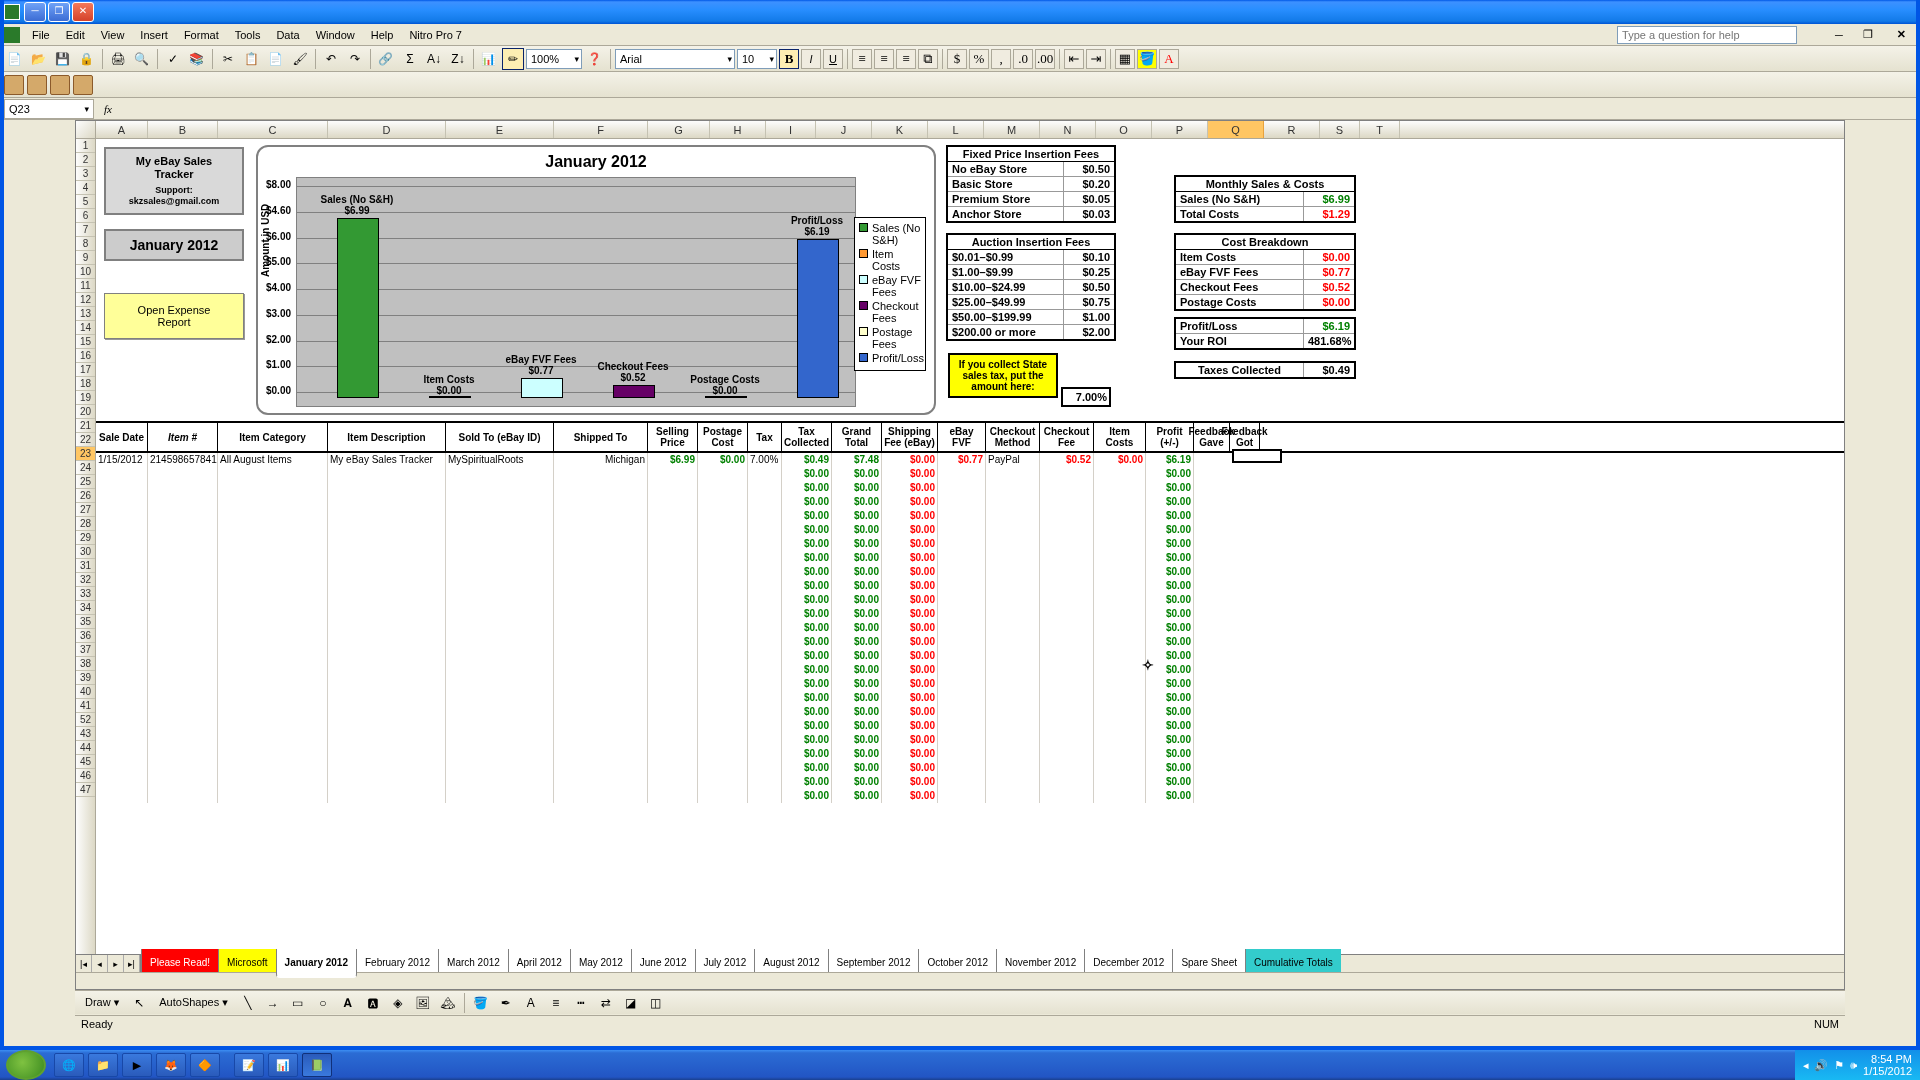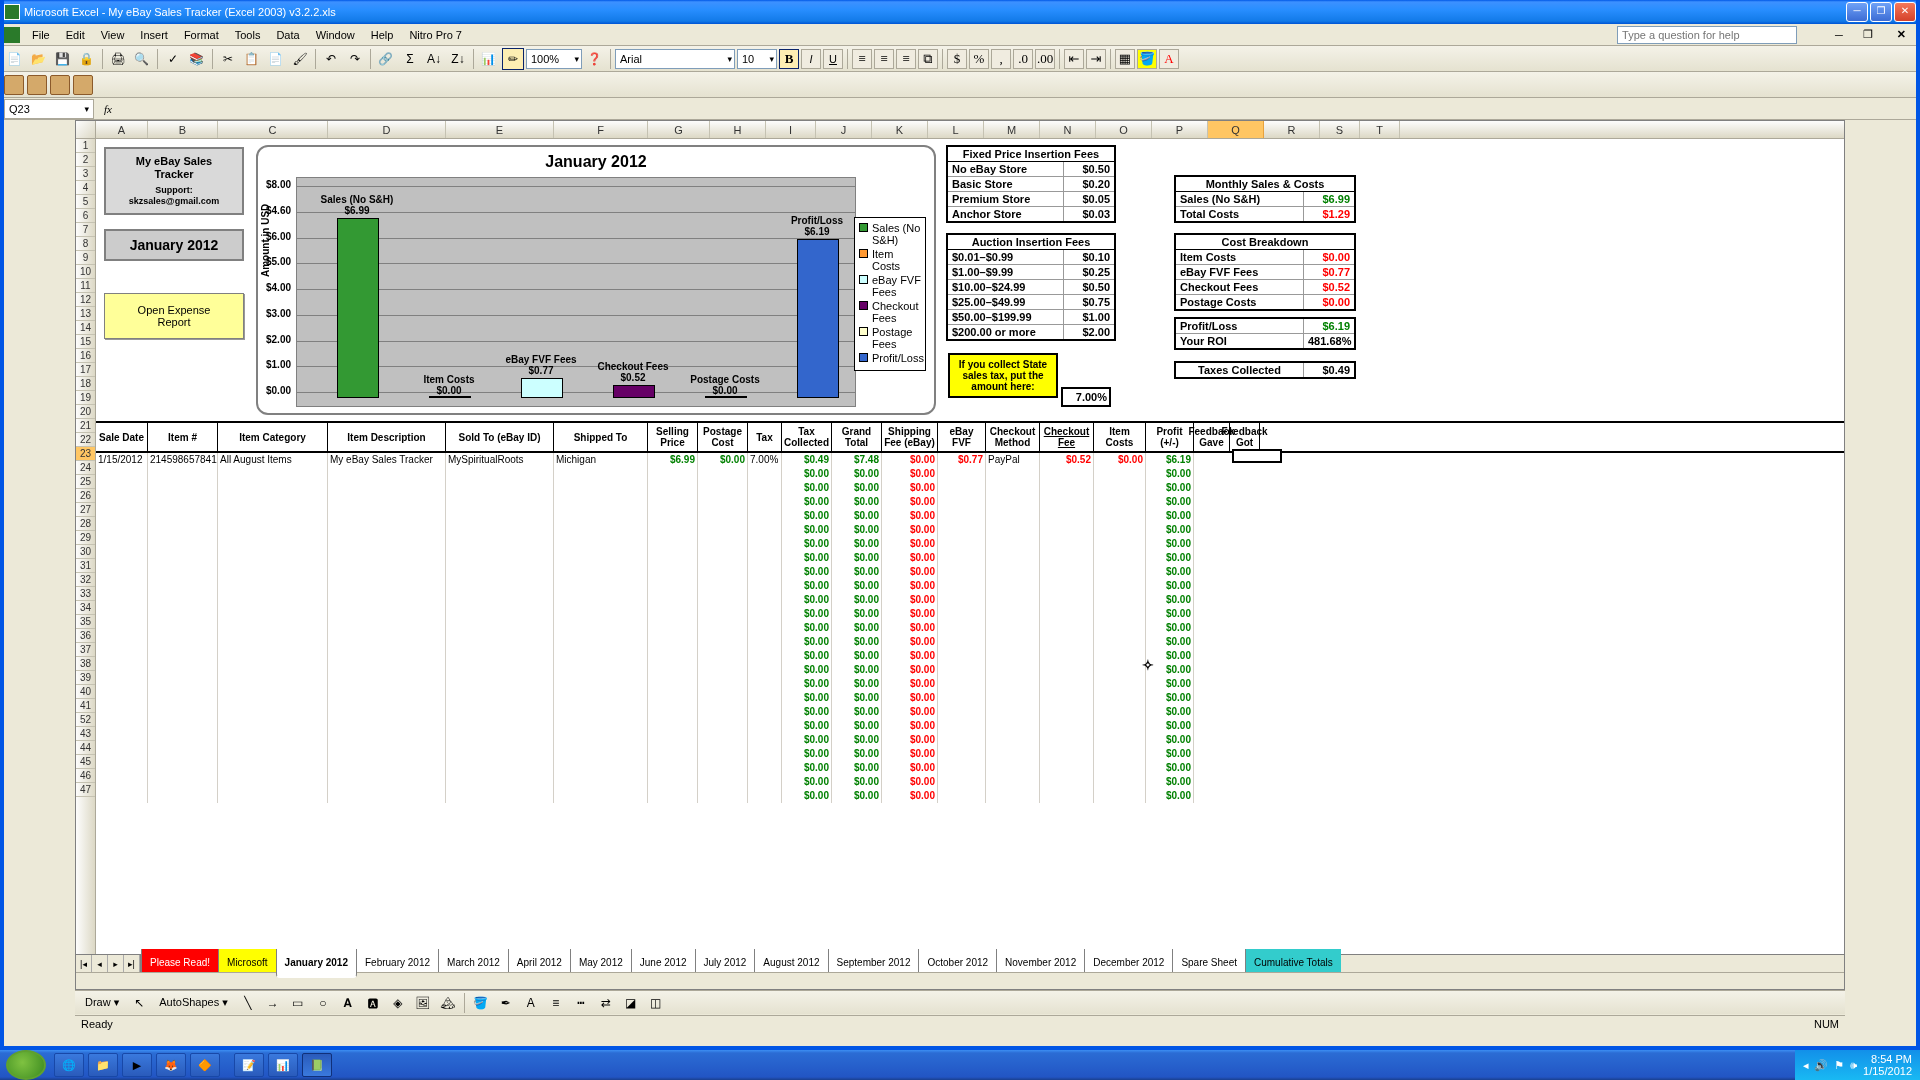--- a/index.html
+++ b/index.html
@@ -93,21 +93,20 @@
 .frame-border{position:absolute;top:0;left:0;right:0;bottom:30px;border:4px solid #0055e5;border-top:none;pointer-events:none;z-index:50}
 .cursor-plus{position:absolute;font-size:14px;font-weight:bold;pointer-events:none}
 </style>
 </head>
 <body>
 
 <div class="frame-border"></div>
 
 <div class="titlebar">
   <span class="icon"></span>
-  <span class="title">Microsoft Excel - My eBay Sales Tracker (Excel 2003) v3.2.2.xls</span>
   <div class="winbtns">
     <div class="winbtn">─</div>
     <div class="winbtn">❐</div>
     <div class="winbtn close">✕</div>
   </div>
 </div>
 
 <div class="menubar">
   <span class="icon" style="width:16px;height:16px;background:#2a7a2a;display:inline-block;margin-right:4px"></span>
   <span>File</span>
@@ -463,47 +462,47 @@
     </div>
 
     <div class="info-table" style="left:1078px;top:222px;width:182px;display:flex">
       <div class="cell-l" style="text-align:center">Taxes Collected</div>
       <div class="cell-r">$0.49</div>
     </div>
 
     <div class="data-table">
       <div class="dt-header" id="dt-header">
           <div class="dt-h" style="width: 52px; height: 28px;">Sale Date</div>
-          <div class="dt-h" style="width: 70px; height: 28px;">Item #</div>
+          <div class="dt-h" style="width: 70px; height: 28px; font-style: italic;">Item #</div>
           <div class="dt-h" style="width: 110px; height: 28px;">Item Category</div>
           <div class="dt-h" style="width: 118px; height: 28px;">Item Description</div>
           <div class="dt-h" style="width: 108px; height: 28px;">Sold To (eBay ID)</div>
           <div class="dt-h" style="width: 94px; height: 28px;">Shipped To</div>
           <div class="dt-h" style="width: 50px; height: 28px;">Selling Price</div>
           <div class="dt-h" style="width: 50px; height: 28px;">Postage Cost</div>
           <div class="dt-h" style="width: 34px; height: 28px;">Tax</div>
           <div class="dt-h" style="width: 50px; height: 28px;">Tax Collected</div>
           <div class="dt-h" style="width: 50px; height: 28px;">Grand Total</div>
           <div class="dt-h" style="width: 56px; height: 28px;">Shipping Fee (eBay)</div>
           <div class="dt-h" style="width: 48px; height: 28px;">eBay FVF</div>
           <div class="dt-h" style="width: 54px; height: 28px;">Checkout Method</div>
-          <div class="dt-h" style="width: 54px; height: 28px; text-decoration: underline;">Checkout Fee</div>
+          <div class="dt-h" style="width: 54px; height: 28px;">Checkout Fee</div>
           <div class="dt-h" style="width: 52px; height: 28px;">Item Costs</div>
           <div class="dt-h" style="width: 48px; height: 28px;">Profit (+/-)</div>
           <div class="dt-h" style="width: 36px; height: 28px;">Feedback Gave</div>
           <div class="dt-h" style="width: 30px; height: 28px;">Feedback Got</div>
         </div>
       <div id="dt-body">
           <div class="dt-row">
             <div class="dt-c " style="width:52px;text-align:left">1/15/2012</div>
             <div class="dt-c " style="width:70px;text-align:left">214598657841</div>
             <div class="dt-c " style="width:110px;text-align:left">All August Items</div>
             <div class="dt-c " style="width:118px;text-align:left">My eBay Sales Tracker</div>
             <div class="dt-c " style="width:108px;text-align:left">MySpiritualRoots</div>
-            <div class="dt-c " style="width:94px;text-align:left">Michigan</div>
+            <div class="dt-c " style="width:94px;text-align:right">Michigan</div>
             <div class="dt-c green" style="width:50px;text-align:right">$6.99</div>
             <div class="dt-c green" style="width:50px;text-align:right">$0.00</div>
             <div class="dt-c " style="width:34px;text-align:left">7.00%</div>
             <div class="dt-c green" style="width:50px;text-align:right">$0.49</div>
             <div class="dt-c green" style="width:50px;text-align:right">$7.48</div>
             <div class="dt-c red" style="width:56px;text-align:right">$0.00</div>
             <div class="dt-c red" style="width:48px;text-align:right">$0.77</div>
             <div class="dt-c " style="width:54px;text-align:left">PayPal</div>
             <div class="dt-c red" style="width:54px;text-align:right">$0.52</div>
             <div class="dt-c red" style="width:52px;text-align:right">$0.00</div>

